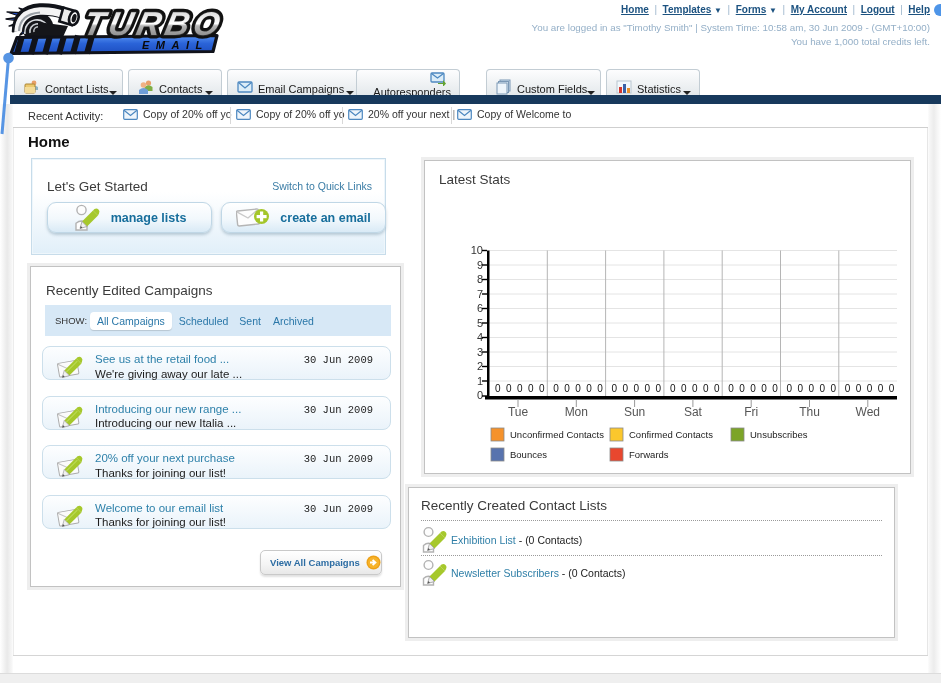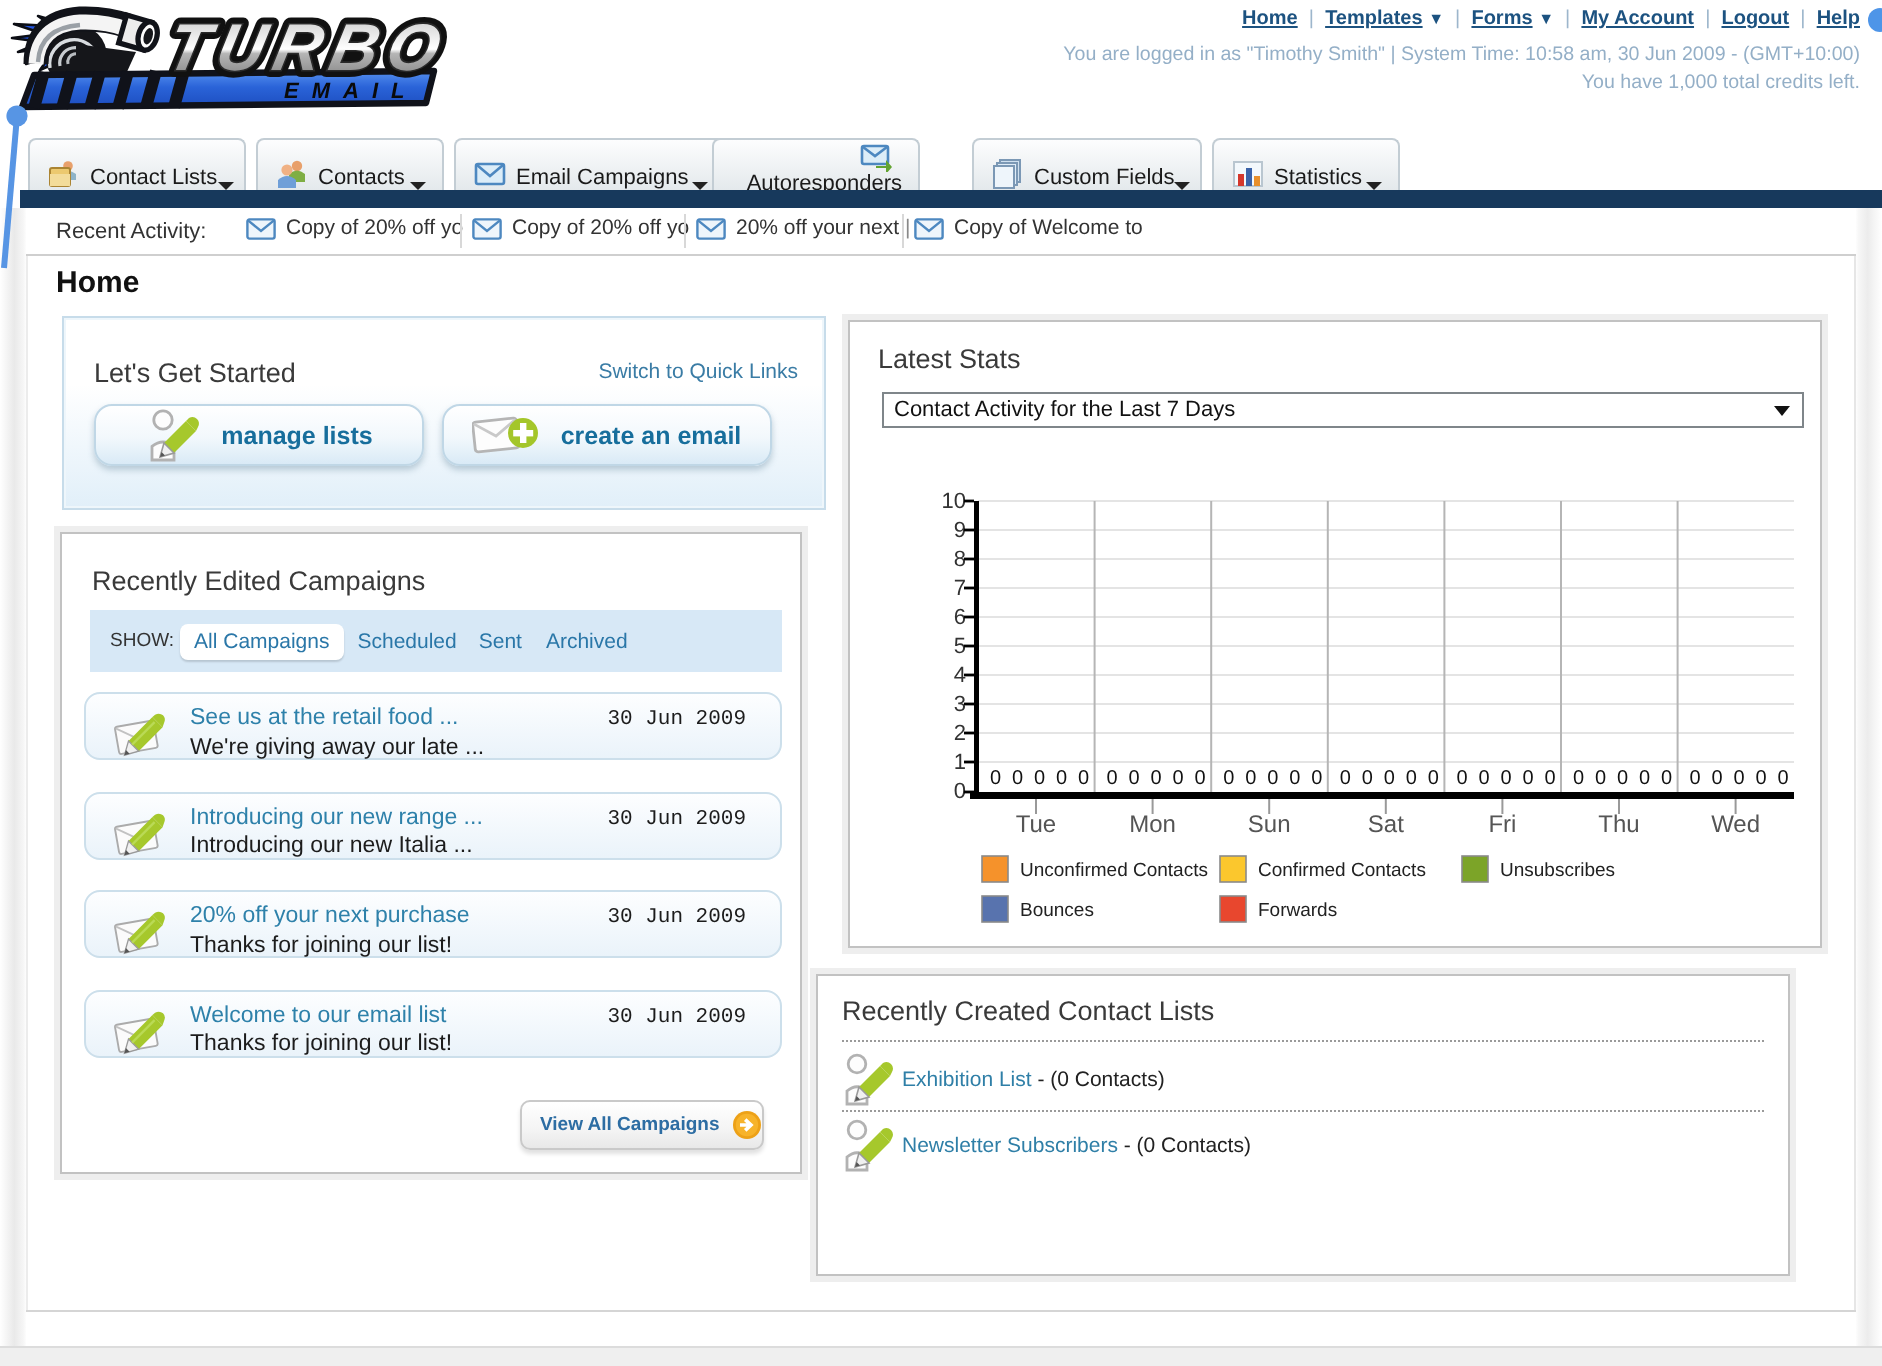--- a/index.html
+++ b/index.html
@@ -31,21 +31,21 @@
 
 #ra { top:104px; left:13px; right:13px; height:24px; border-bottom:1px solid #cfcfcf; background:#fff; }
 #ra .lab { position:absolute; left:15px; top:6px; font-size:11px; color:#333; }
 .raitem { position:absolute; top:4px; font-size:10.5px; color:#333; display:flex; align-items:center; white-space:nowrap; }
 .raitem .env { margin-right:5px; }
 .radiv { position:absolute; top:3px; width:1px; height:17px; background:#d8d8d8; }
 
 #home { top:133px; left:28px; font-size:15px; font-weight:bold; color:#111; }
 
 
-#gs { left:31px; top:158px; width:382px; height:97px; border:1px solid #c7dcea; background:linear-gradient(#ffffff 35%, #e1eff9); box-shadow:inset 0 0 0 1px #eef6fb;text-align:right; }
+#gs { left:31px; top:158px; width:355px; height:97px; border:1px solid #c7dcea; background:linear-gradient(#ffffff 35%, #e1eff9); box-shadow:inset 0 0 0 1px #eef6fb;text-align:right; }
 #gs .title { position:absolute; left:15px; top:20px; font-size:13.5px; color:#3a3a3a; }
 #gs .ql { position:absolute; right:13px; top:21px; font-size:10.5px; color:#3a7ca5; }
 .gsbtn { position:absolute; top:43px; height:31px; width:165px; border:1px solid #c0d7e6; border-radius:9px; background:linear-gradient(#ffffff,#f2f8fc 55%,#d9eaf6); box-shadow:0 2px 3px rgba(120,150,170,0.45); display:flex; align-items:center; justify-content:center; font-size:12.5px; font-weight:bold; color:#176e9c; }
 #gsb1 { left:15px; }
 #gsb2 { left:189px; }
 .gsbtn svg { margin-right:10px; }
 
 #rec { left:30px; top:266px; width:371px; height:321px; border:1px solid #c2c2c2; background:#fff; box-shadow:0 0 0 3px #eeeeee; }
 #rec .title { position:absolute; left:15px; top:16px; font-size:13.5px; color:#3a3a3a; }
 #showbar { position:absolute; left:14px; top:38px; width:346px; height:31px; background:#d7e8f6; display:flex; align-items:center; }
@@ -347,21 +347,20 @@
     <svg class="oarr" width="15" height="15" viewBox="0 0 15 15">
         <circle cx="7.5" cy="7.5" r="7" fill="#eda117"></circle>
         <circle cx="7.5" cy="7.5" r="5.6" fill="#f7b32a"></circle>
         <path d="M4 7.5 L8.5 7.5 M6.6 4.8 L9.5 7.5 L6.6 10.2" fill="none" stroke="#fff" stroke-width="1.8"></path>
       </svg>
   </div>
 </div>
 
 <div id="stats" class="abs">
   <div class="title">Latest Stats</div>
-  <div id="sel">Contact Activity for the Last 7 Days<span class="sarr"></span></div>
   <svg class="abs" style="left:0;top:70px;" width="485" height="242" viewBox="0 0 485 242">
 
     <g stroke="#e4e4e4" stroke-width="1">
       <line x1="64" y1="19.5" x2="472" y2="19.5"></line>
         <line x1="64" y1="34" x2="472" y2="34"></line>
         <line x1="64" y1="48.5" x2="472" y2="48.5"></line>
         <line x1="64" y1="63" x2="472" y2="63"></line>
         <line x1="64" y1="77.5" x2="472" y2="77.5"></line>
         <line x1="64" y1="92" x2="472" y2="92"></line>
         <line x1="64" y1="106.5" x2="472" y2="106.5"></line>

